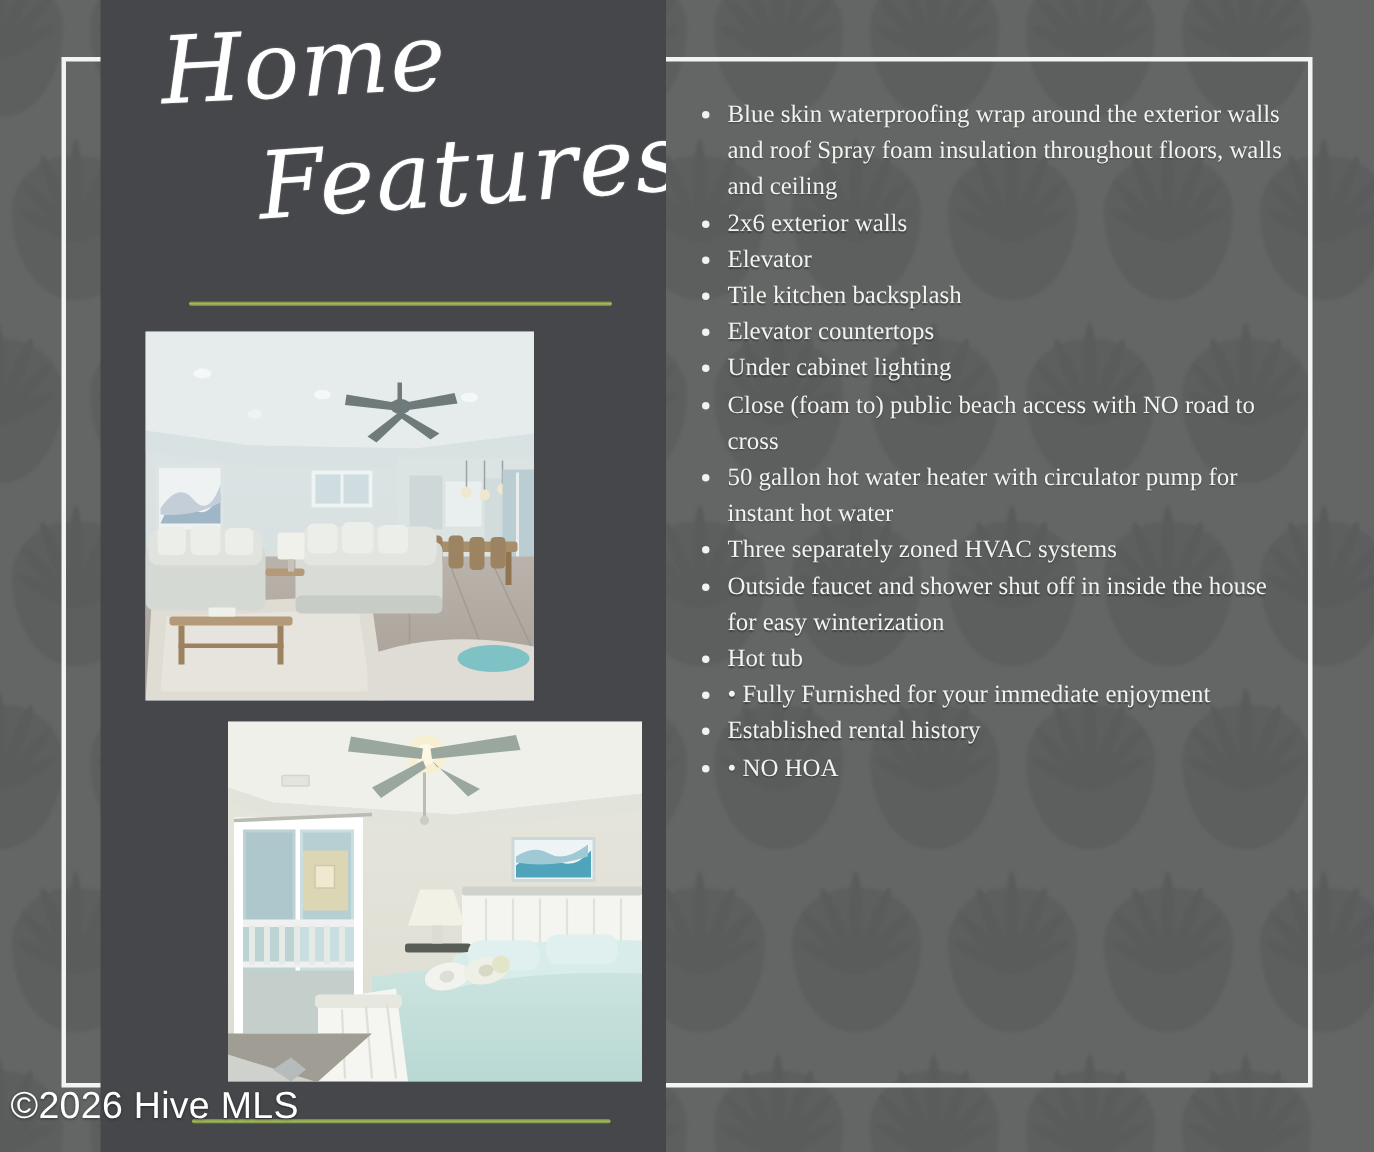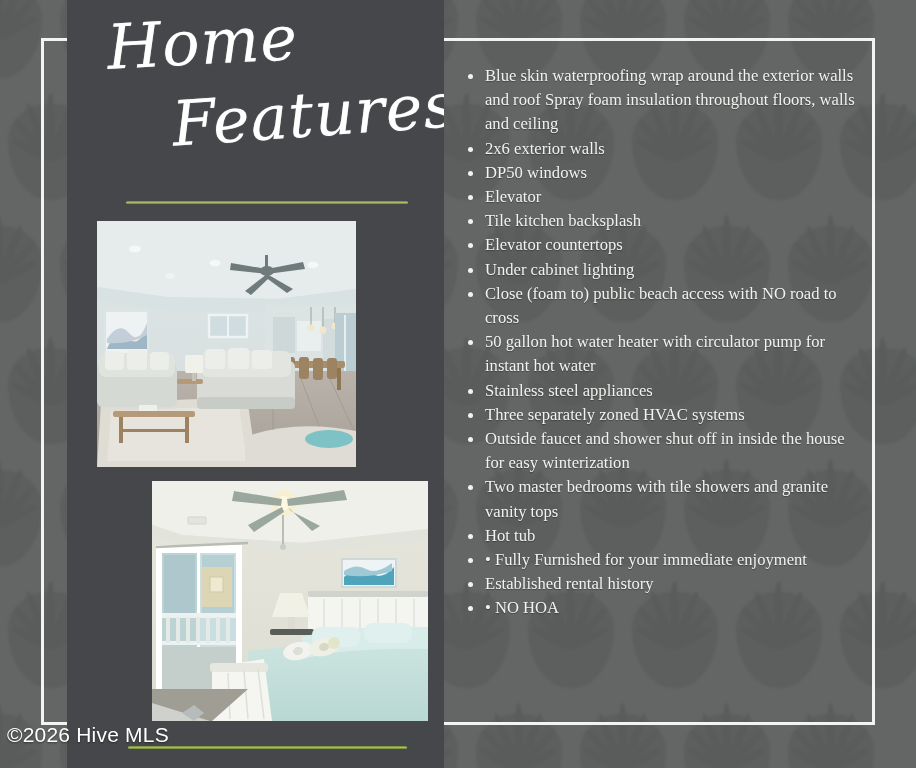--- a/index.html
+++ b/index.html
@@ -183,21 +183,21 @@
   }
 
   
   #watermark {
     position: absolute;
     left: 7px;
     top: 723px;
     z-index: 9;
     color: #ffffff;
     font-family: "Liberation Sans", sans-serif;
-    font-size: 21px;
+    font-size: 25px;
     font-weight: 400;
     letter-spacing: 0.2px;
     white-space: nowrap;
     text-shadow: 0 1px 2px rgba(0,0,0,0.45);
   }
 </style>
 </head>
 <body>
 
 <div id="poster">
@@ -1062,31 +1062,28 @@
 
       <path d="M0 208 H96 L60 240 H0 Z" fill="#9f9d94"></path>
       <path d="M0 222 L58 240 H0 Z" fill="#cfd2cc"></path>
       <path d="M30 232 l12 -8 l10 8 l-10 8 Z" fill="#b5bcbb"></path>
     </svg>
   </div>
 
   <ul id="features">
       <li>Blue skin waterproofing wrap around the exterior walls and roof Spray foam insulation throughout floors, walls and ceiling</li>
       <li>2x6 exterior walls</li>
-      <li>DP50 windows</li>
       <li>Elevator</li>
       <li>Tile kitchen backsplash</li>
       <li>Elevator countertops</li>
       <li>Under cabinet lighting</li>
       <li>Close (foam to) public beach access with NO road to cross</li>
       <li>50 gallon hot water heater with circulator pump for instant hot water</li>
-      <li>Stainless steel appliances</li>
       <li>Three separately zoned HVAC systems</li>
       <li>Outside faucet and shower shut off in inside the house for easy winterization</li>
-      <li>Two master bedrooms with tile showers and granite vanity tops</li>
       <li>Hot tub</li>
       <li>• Fully Furnished for your immediate enjoyment</li>
       <li>Established rental history</li>
       <li>• NO HOA</li>
     </ul>
 
   <div id="watermark">©2026 Hive MLS</div>
 
 </div>
 

